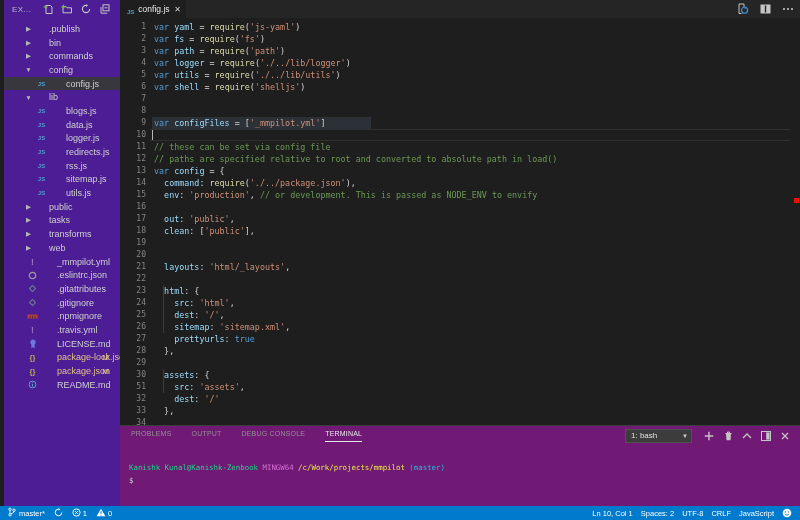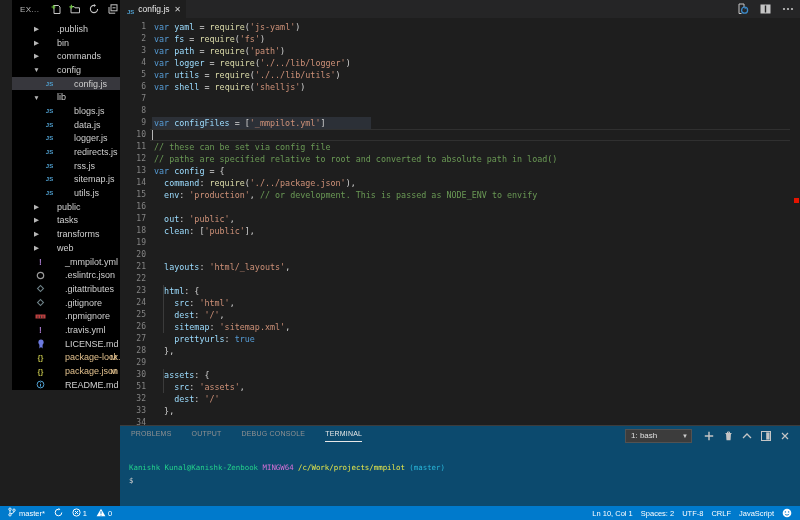--- a/index.html
+++ b/index.html
@@ -3,21 +3,21 @@
 <meta charset="utf-8">
 <style>
   * { margin:0; padding:0; box-sizing:border-box; }
   html,body { width:800px; height:520px; overflow:hidden; background:#1e1e1e; }
   #root {
     position:relative; width:800px; height:520px;
     font-family:"Liberation Sans","DejaVu Sans",sans-serif;
     -webkit-font-smoothing:antialiased; overflow:hidden;
   }
   
-  #sidebar { position:absolute; left:12px; top:0; width:120px; height:390px; background:#000000; }
+  #sidebar { position:absolute; left:4px; top:0; width:120px; height:506px; background:#4c1d95; }
   #sidebar-header { height:18px; display:flex; align-items:center; padding:0 6px 0 8px; }
   #sidebar-title { font-size:8px; color:#b8b8b8; letter-spacing:.4px; flex:0 0 auto; width:22px; overflow:hidden; white-space:nowrap; }
   #sidebar-actions { display:flex; flex:1; justify-content:space-between; align-items:center; padding-left:8px; padding-right:8px; }
   #sidebar-actions .act { width:11px; height:11px; display:flex; align-items:center; justify-content:center; }
   #tree { margin-top:4px; }
   .trow { height:13.7px; display:flex; align-items:center; white-space:nowrap; position:relative;gap:16px; }
   .trow.selected { background:#37373d; }
   .trow .twist { width:9px; text-align:center; font-size:6.5px; color:#b6b6b6; flex:0 0 auto; }
   .trow .ficon { width:11px; height:11px; flex:0 0 auto; display:flex; align-items:center; justify-content:center; margin-right:3px; }
   .trow .tlabel { font-size:9px; color:#cfcfcf; }
@@ -41,21 +41,21 @@
   .tk-k { color:#569cd6; } .tk-v { color:#9cdcfe; } .tk-p { color:#d4d4d4; }
   .tk-s { color:#ce9178; } .tk-f { color:#dcdcaa; } .tk-c { color:#6a9955; }
   #sel-line9 { position:absolute; left:32px; top:99px; width:219px; height:12px; background:#2c3037; z-index:1; }
   #curline { position:absolute; left:30px; top:111px; right:10px; height:12px; border-top:1px solid #303030; border-bottom:1px solid #303030; z-index:1; }
   #cursor { position:absolute; left:32px; top:112px; width:1px; height:10px; background:#b5b5b5; z-index:3; }
   .indent-guide { position:absolute; left:42.5px; width:1px; background:#3b3b3b; z-index:1; }
   #guide-html { top:267px; height:48px; }
   #guide-assets { top:351px; height:24px; }
   #ruler-error { position:absolute; right:1px; top:180px; width:5px; height:5px; background:#e51400; z-index:4; }
   
-  #panel { position:absolute; left:0; top:425px; width:680px; height:81px; background:#0c4a6e; border-top:1px solid #3c3c3c; }
+  #panel { position:absolute; left:0; top:425px; width:680px; height:81px; background:#701a75; border-top:1px solid #3c3c3c; }
   #panel-tabs { display:flex; gap:20px; padding-left:11px; height:16px; align-items:center; }
   .ptab { font-size:7px; letter-spacing:.2px; color:#919191; height:16px; display:flex; align-items:center; border-bottom:1px solid transparent; }
   .ptab.active { color:#e7e7e7; border-bottom:1px solid #e7e7e7; }
   #panel-toolbar { position:absolute; right:5.5px; top:2px; height:15px; display:flex; align-items:center; }
   #term-select { width:67px; height:14px; background:#3c3c3c; border:1px solid #525252; display:flex; align-items:center; padding:0 3px 0 5px; margin-right:7.5px; }
   #term-select-label { font-size:8px; color:#e0e0e0; flex:1; }
   #term-select-caret { font-size:6px; color:#cccccc; }
   .pt-icon { width:19px; height:14px; display:flex; align-items:center; justify-content:center; }
   #terminal { padding:19px 0 0 9px; font-family:"DejaVu Sans Mono","Liberation Mono",monospace; font-size:7.4px; line-height:13px; }
   .t-green { color:#23d18b; } .t-mag { color:#d670d6; } .t-yel { color:#e8e84a; } .t-cyan { color:#29b8db; } .t-def { color:#cccccc; }

